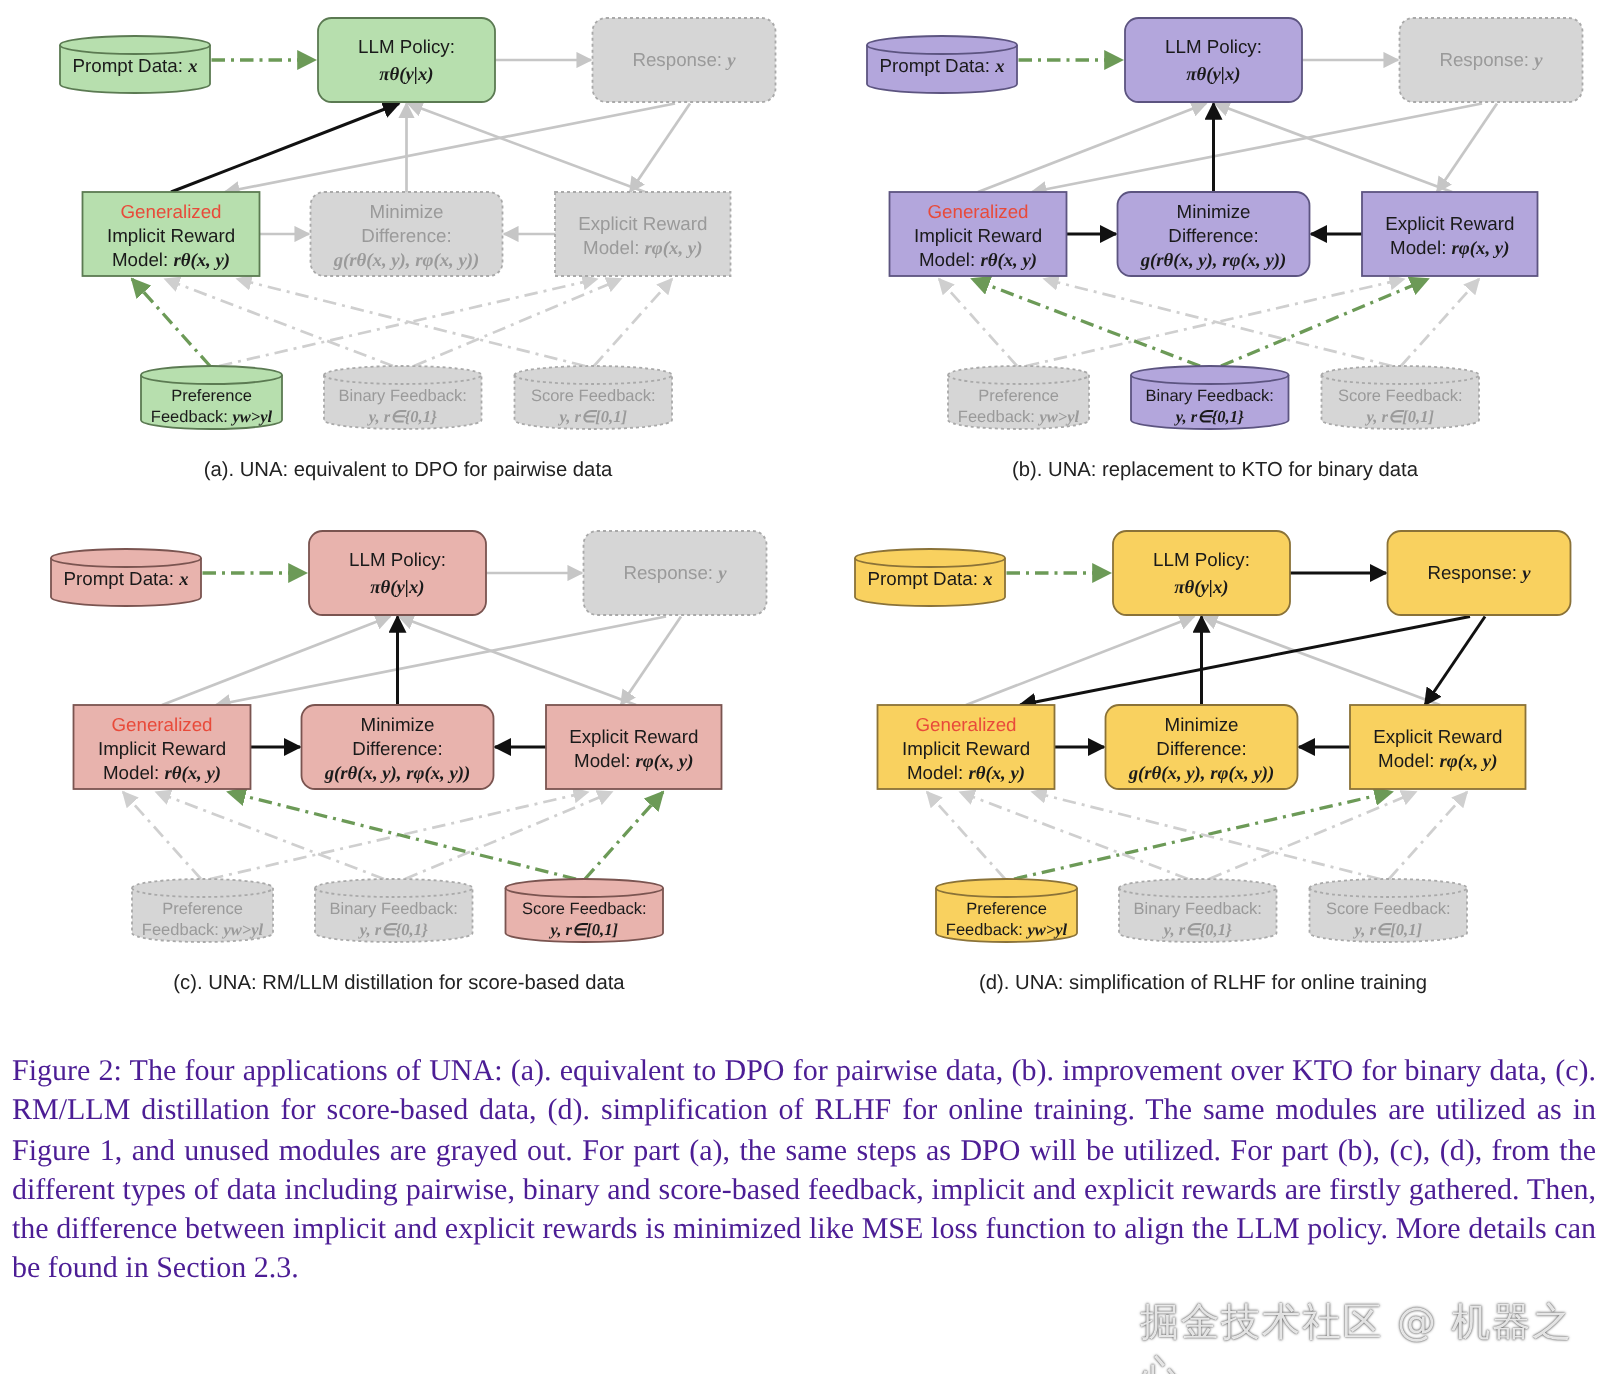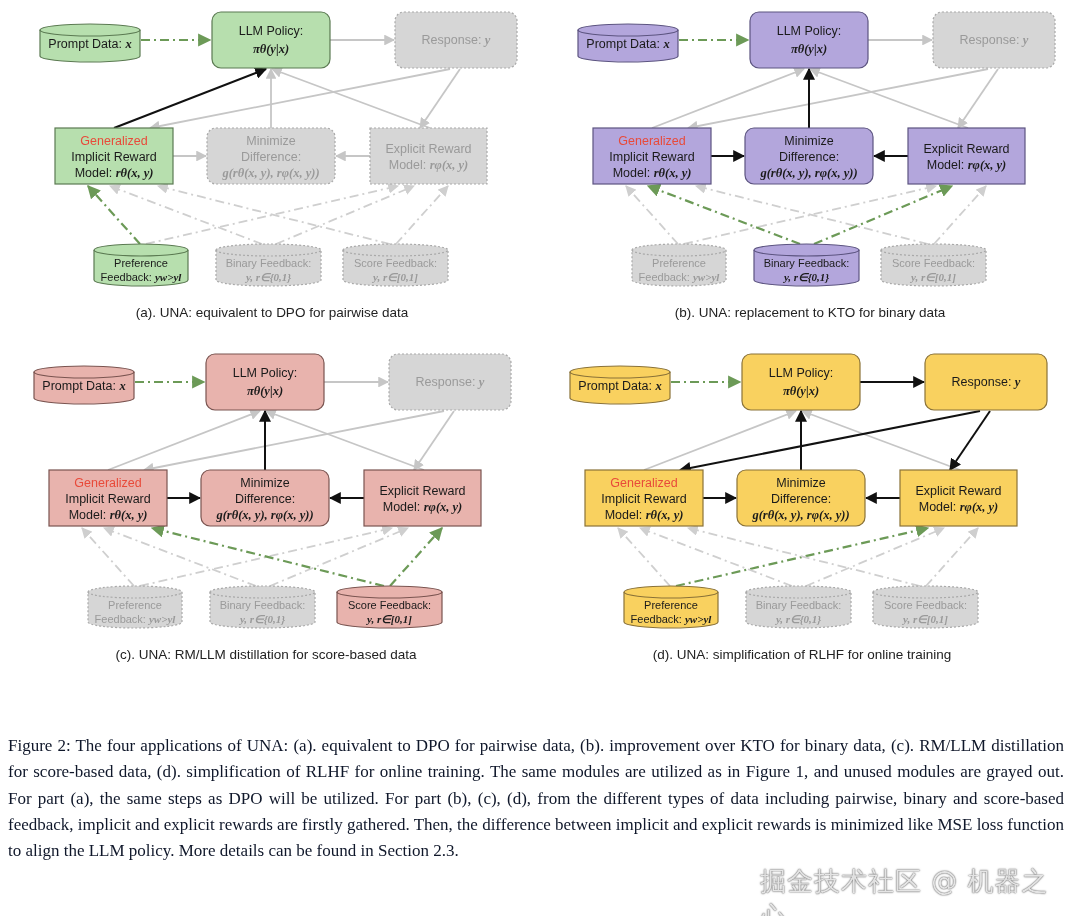--- a/index.html
+++ b/index.html
@@ -1,22 +1,21 @@
 <!DOCTYPE html>
 <html><head>
 <meta charset="utf-8">
 <style>
   html, body { margin:0; padding:0; background:#ffffff; }
   body { width:1072px; height:916px; position:relative; overflow:hidden; font-family:"Liberation Sans", sans-serif; }
   #figure { position:absolute; left:0; top:0; width:1072px; height:690px; }
   #caption-block {
     position:absolute; left:8px; top:701px; width:1056px;
-    font-family:"Liberation Serif", serif; font-size:17px; line-height:26.3px; color:#0f172a;
+    font-family:"Liberation Serif", serif; font-size:20px; line-height:26.3px; color:#4c1d95;
     text-align:justify;
-    margin-top:32px;
   }
   #caption-block p { margin:0; }
   .watermark {
     position:absolute; left:760px; top:864px; font-family:"DejaVu Sans", sans-serif;
     font-size:26px; color:rgba(255,255,255,0.85); text-shadow:0 0 2px rgba(0,0,0,0.55), 0 0 1px rgba(0,0,0,0.6);
     letter-spacing:1px;
   }
   svg text { font-family:"Liberation Sans", sans-serif; }
   .math { font-family:"Liberation Serif", serif; font-style:italic; font-weight:bold; }
 </style>

